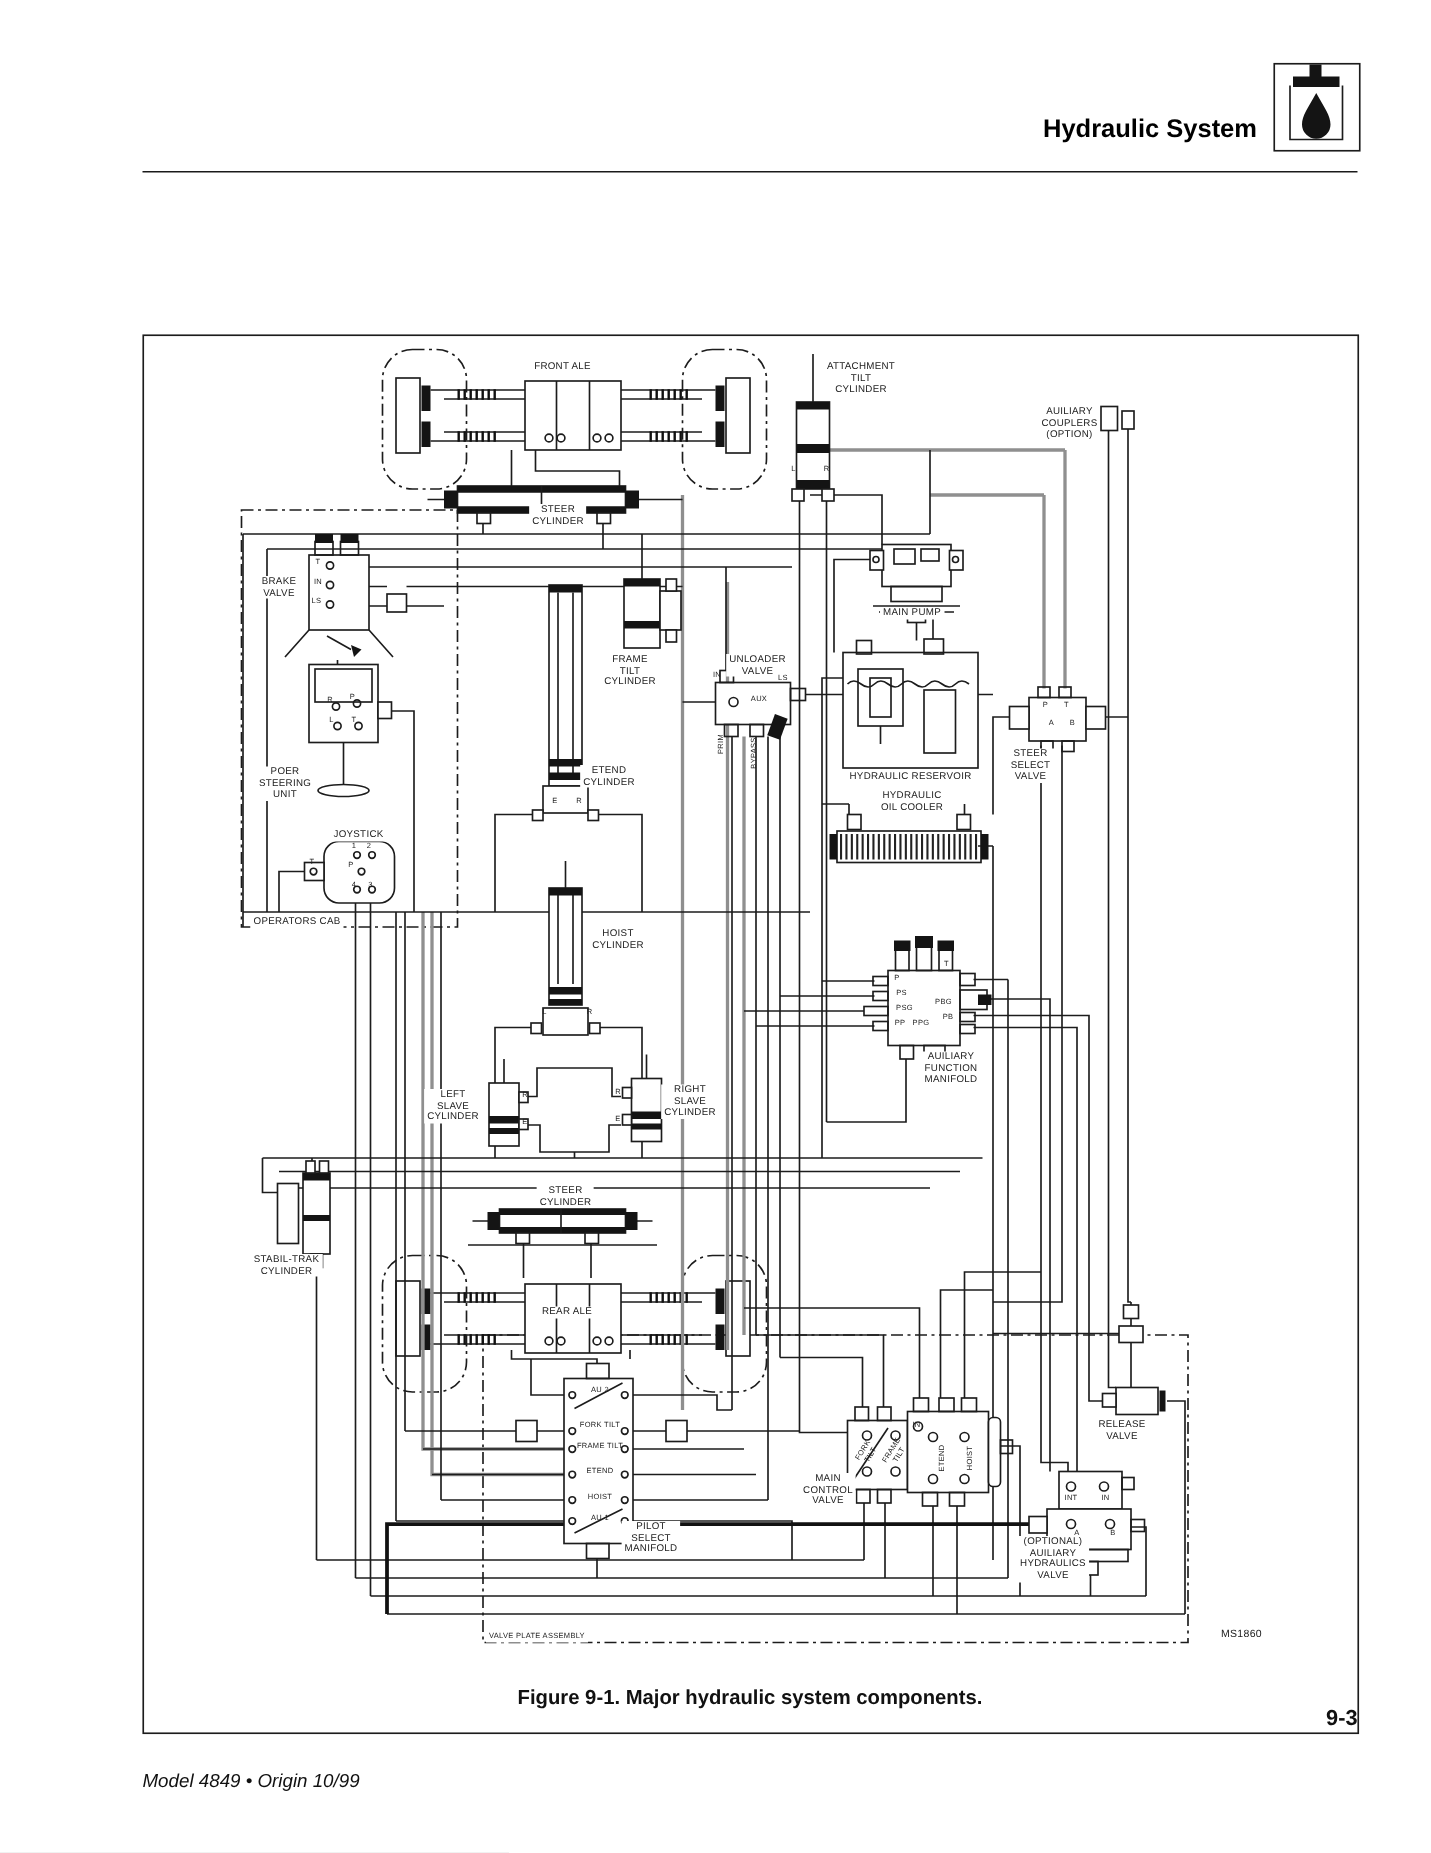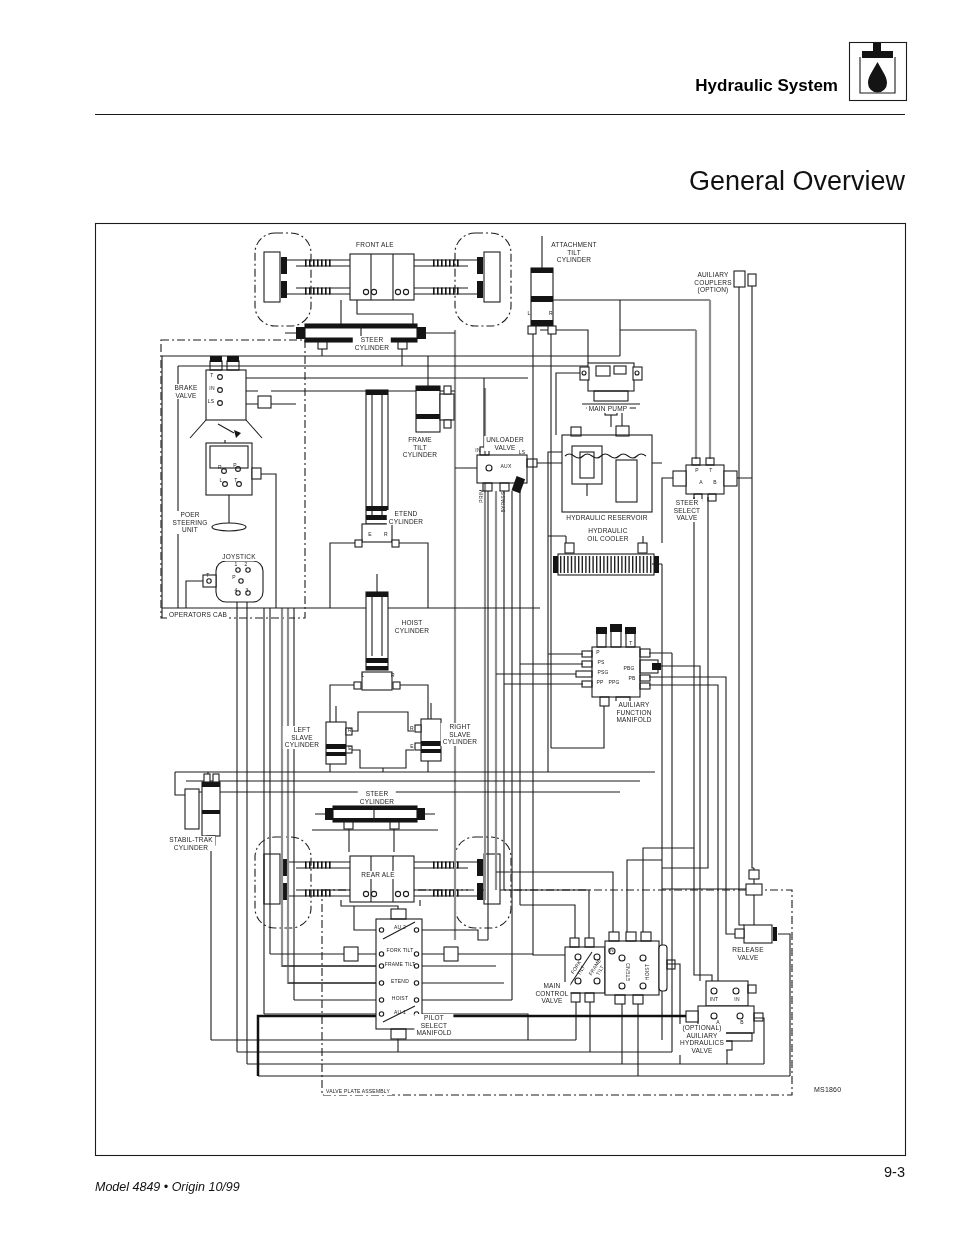--- a/index.html
+++ b/index.html
@@ -4,21 +4,21 @@
 <style>
   html,body{margin:0;padding:0;background:#e8e8e8;}
   .page{position:relative;width:954px;height:1235px;background:#ffffff;margin:0 auto;
         font-family:"Liberation Sans",sans-serif;color:#111;overflow:hidden;}
   .abs{position:absolute;}
   .header-title{top:76px;right:116px;font-size:17px;font-weight:bold;color:#000;}
   .header-rule{top:114px;left:95px;width:810px;height:0;border-top:1.6px solid #1a1a1a;}
   .page-title{top:166px;right:49px;font-size:27px;font-weight:400;color:#111;}
   .caption{top:1124px;left:95px;width:810px;text-align:center;font-size:13.5px;font-weight:bold;}
   .footer-left{top:1180px;left:95px;font-size:12.5px;font-style:italic;}
-  .footer-right{top:1164px;right:49px;font-size:14.5px;font-weight:normal;}
+  .footer-right{top:1138px;right:49px;font-size:14.5px;font-weight:bold;}
   .dlabel{position:absolute;white-space:pre-line;text-align:center;line-height:1.18;
           color:#222;letter-spacing:.2px;}
   .dlabel.bg{background:#fff;padding:0 2px;}
   svg .k{stroke:#1c1c1c;fill:none;stroke-width:1.1;}
   svg .w{fill:#fff;}
   svg .fb{fill:#141414;stroke:none;}
   svg .dd{stroke-dasharray:8 3 2 3;}
   svg .gy{stroke:#8f8f8f;stroke-width:2.2;fill:none;}
   svg .tk{stroke:#111;stroke-width:2.5;fill:none;}
 </style>
@@ -382,21 +382,20 @@
       <rect class="k" x="748" y="985" width="8" height="8"></rect>
       <rect class="k w" x="686" y="1011" width="12" height="11"></rect>
       <rect class="k" x="754" y="1013" width="9" height="8"></rect>
       <rect class="k" x="701" y="1033" width="51" height="8"></rect>
       <rect class="k" x="722" y="1041" width="10" height="9"></rect>
     </g>
   </svg>
 
   <div class="abs header-title">Hydraulic System</div>
   <div class="abs header-rule"></div>
-  <div class="abs page-title">General Overview</div>
   <div id="label-layer">
       <div class="dlabel" style="left: 375px; top: 241px; font-size: 6.5px; transform: translate(-50%, 0px);">FRONT ALE</div>
       <div class="dlabel" style="left: 574px; top: 241px; font-size: 6.5px; transform: translate(-50%, 0px);">ATTACHMENT
 TILT
 CYLINDER</div>
       <div class="dlabel" style="left: 713px; top: 271px; font-size: 6.5px; transform: translate(-50%, 0px);">AUILIARY
 COUPLERS
 (OPTION)</div>
       <div class="dlabel bg" style="left: 372px; top: 336px; font-size: 6.5px; transform: translate(-50%, 0px);">STEER
 CYLINDER</div>
@@ -502,15 +501,16 @@
       <div class="dlabel" style="left: 400px; top: 948px; font-size: 5px; transform: translate(-50%, 0px);">FORK TILT</div>
       <div class="dlabel" style="left: 400px; top: 962px; font-size: 5px; transform: translate(-50%, 0px);">FRAME TILT</div>
       <div class="dlabel" style="left: 400px; top: 979px; font-size: 5px; transform: translate(-50%, 0px);">ETEND</div>
       <div class="dlabel" style="left: 400px; top: 996px; font-size: 5px; transform: translate(-50%, 0px);">HOIST</div>
       <div class="dlabel" style="left: 400px; top: 1010px; font-size: 5px; transform: translate(-50%, 0px);">AU 1</div>
       <div class="dlabel" style="left: 714px; top: 997px; font-size: 5px; transform: translate(-50%, 0px);">INT</div>
       <div class="dlabel" style="left: 737px; top: 997px; font-size: 5px; transform: translate(-50%, 0px);">IN</div>
       <div class="dlabel" style="left: 718px; top: 1020px; font-size: 5px; transform: translate(-50%, 0px);">A</div>
       <div class="dlabel" style="left: 742px; top: 1020px; font-size: 5px; transform: translate(-50%, 0px);">B</div>
     </div>
+  <div class="abs caption">Figure 9-1.  Major hydraulic system components.</div>
   <div class="abs footer-left">Model 4849 • Origin 10/99</div>
   <div class="abs footer-right">9-3</div>
 </div>
 
 </body></html>

